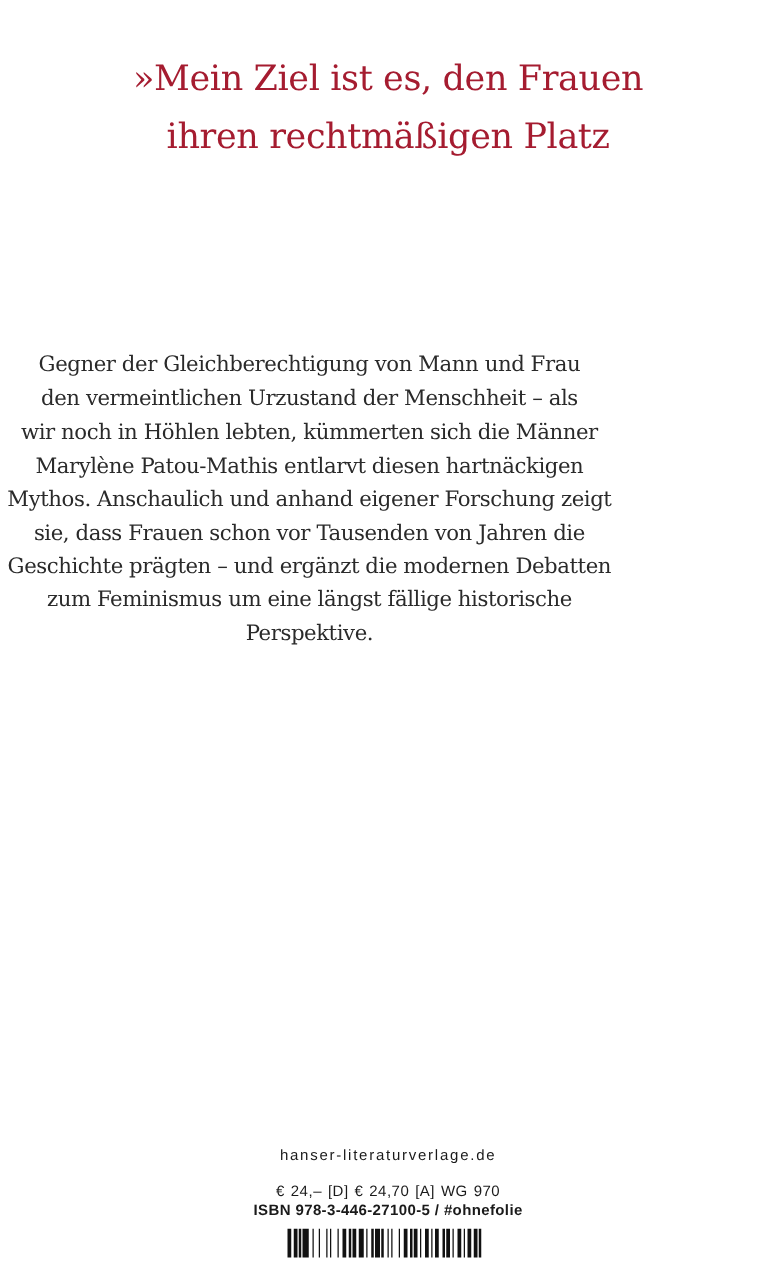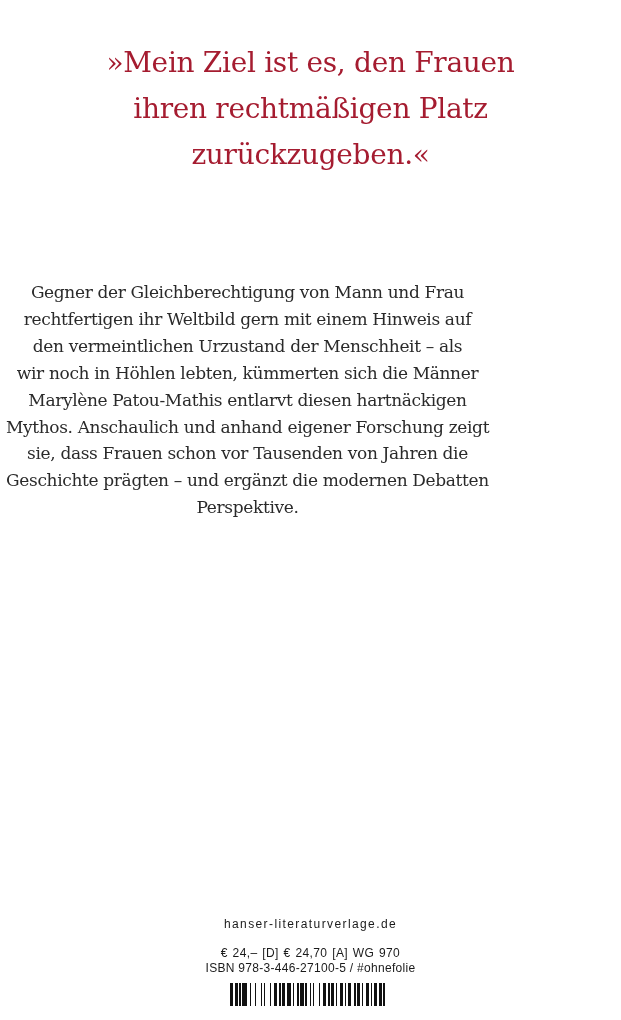--- a/index.html
+++ b/index.html
@@ -61,20 +61,21 @@
       letter-spacing: 1.4px;
     }
     .imprint.price {
       top: 946px;
       letter-spacing: 0.4px;
       word-spacing: 1px;
     }
     .imprint.isbn {
       top: 961px;
       letter-spacing: 0.3px;
+      font-weight: bold;
     }
     .barcode {
       position: absolute;
       left: 230px;
       top: 983px;
       width: 158px;
       height: 23px;
       display: flex;
       align-items: stretch;
     }
@@ -82,32 +83,31 @@
       display: block;
       height: 100%;
     }
   </style>
 </head>
 <body>
 
 <div class="quote">
   <span class="qline">»Mein Ziel ist es, den Frauen</span>
   <span class="qline">ihren rechtmäßigen Platz</span>
-  <span class="qline">zurückzugeben.«</span>
 </div>
 
 <div class="blurb">
   <span class="bline">Gegner der Gleichberechtigung von Mann und Frau</span>
-  <span class="bline">rechtfertigen ihr Weltbild gern mit einem Hinweis auf</span>
   <span class="bline">den vermeintlichen Urzustand der Menschheit – als</span>
   <span class="bline">wir noch in Höhlen lebten, kümmerten sich die Männer</span>
   <span class="bline">Marylène Patou-Mathis entlarvt diesen hartnäckigen</span>
   <span class="bline">Mythos. Anschaulich und anhand eigener Forschung zeigt</span>
   <span class="bline">sie, dass Frauen schon vor Tausenden von Jahren die</span>
   <span class="bline">Geschichte prägten – und ergänzt die modernen Debatten</span>
+  <span class="bline">zum Feminismus um eine längst fällige historische</span>
   <span class="bline">Perspektive.</span>
 </div>
 
 <div class="imprint url">hanser-literaturverlage.de</div>
 <div class="imprint price">€ 24,– [D]  € 24,70 [A]  WG 970</div>
 <div class="imprint isbn">ISBN 978-3-446-27100-5 / #ohnefolie</div>
 
 <div class="barcode" id="barcode">
     <span style="width: 3.06796px; background: rgb(17, 17, 17);"></span>
     <span style="width: 1.53398px; background: transparent;"></span>

